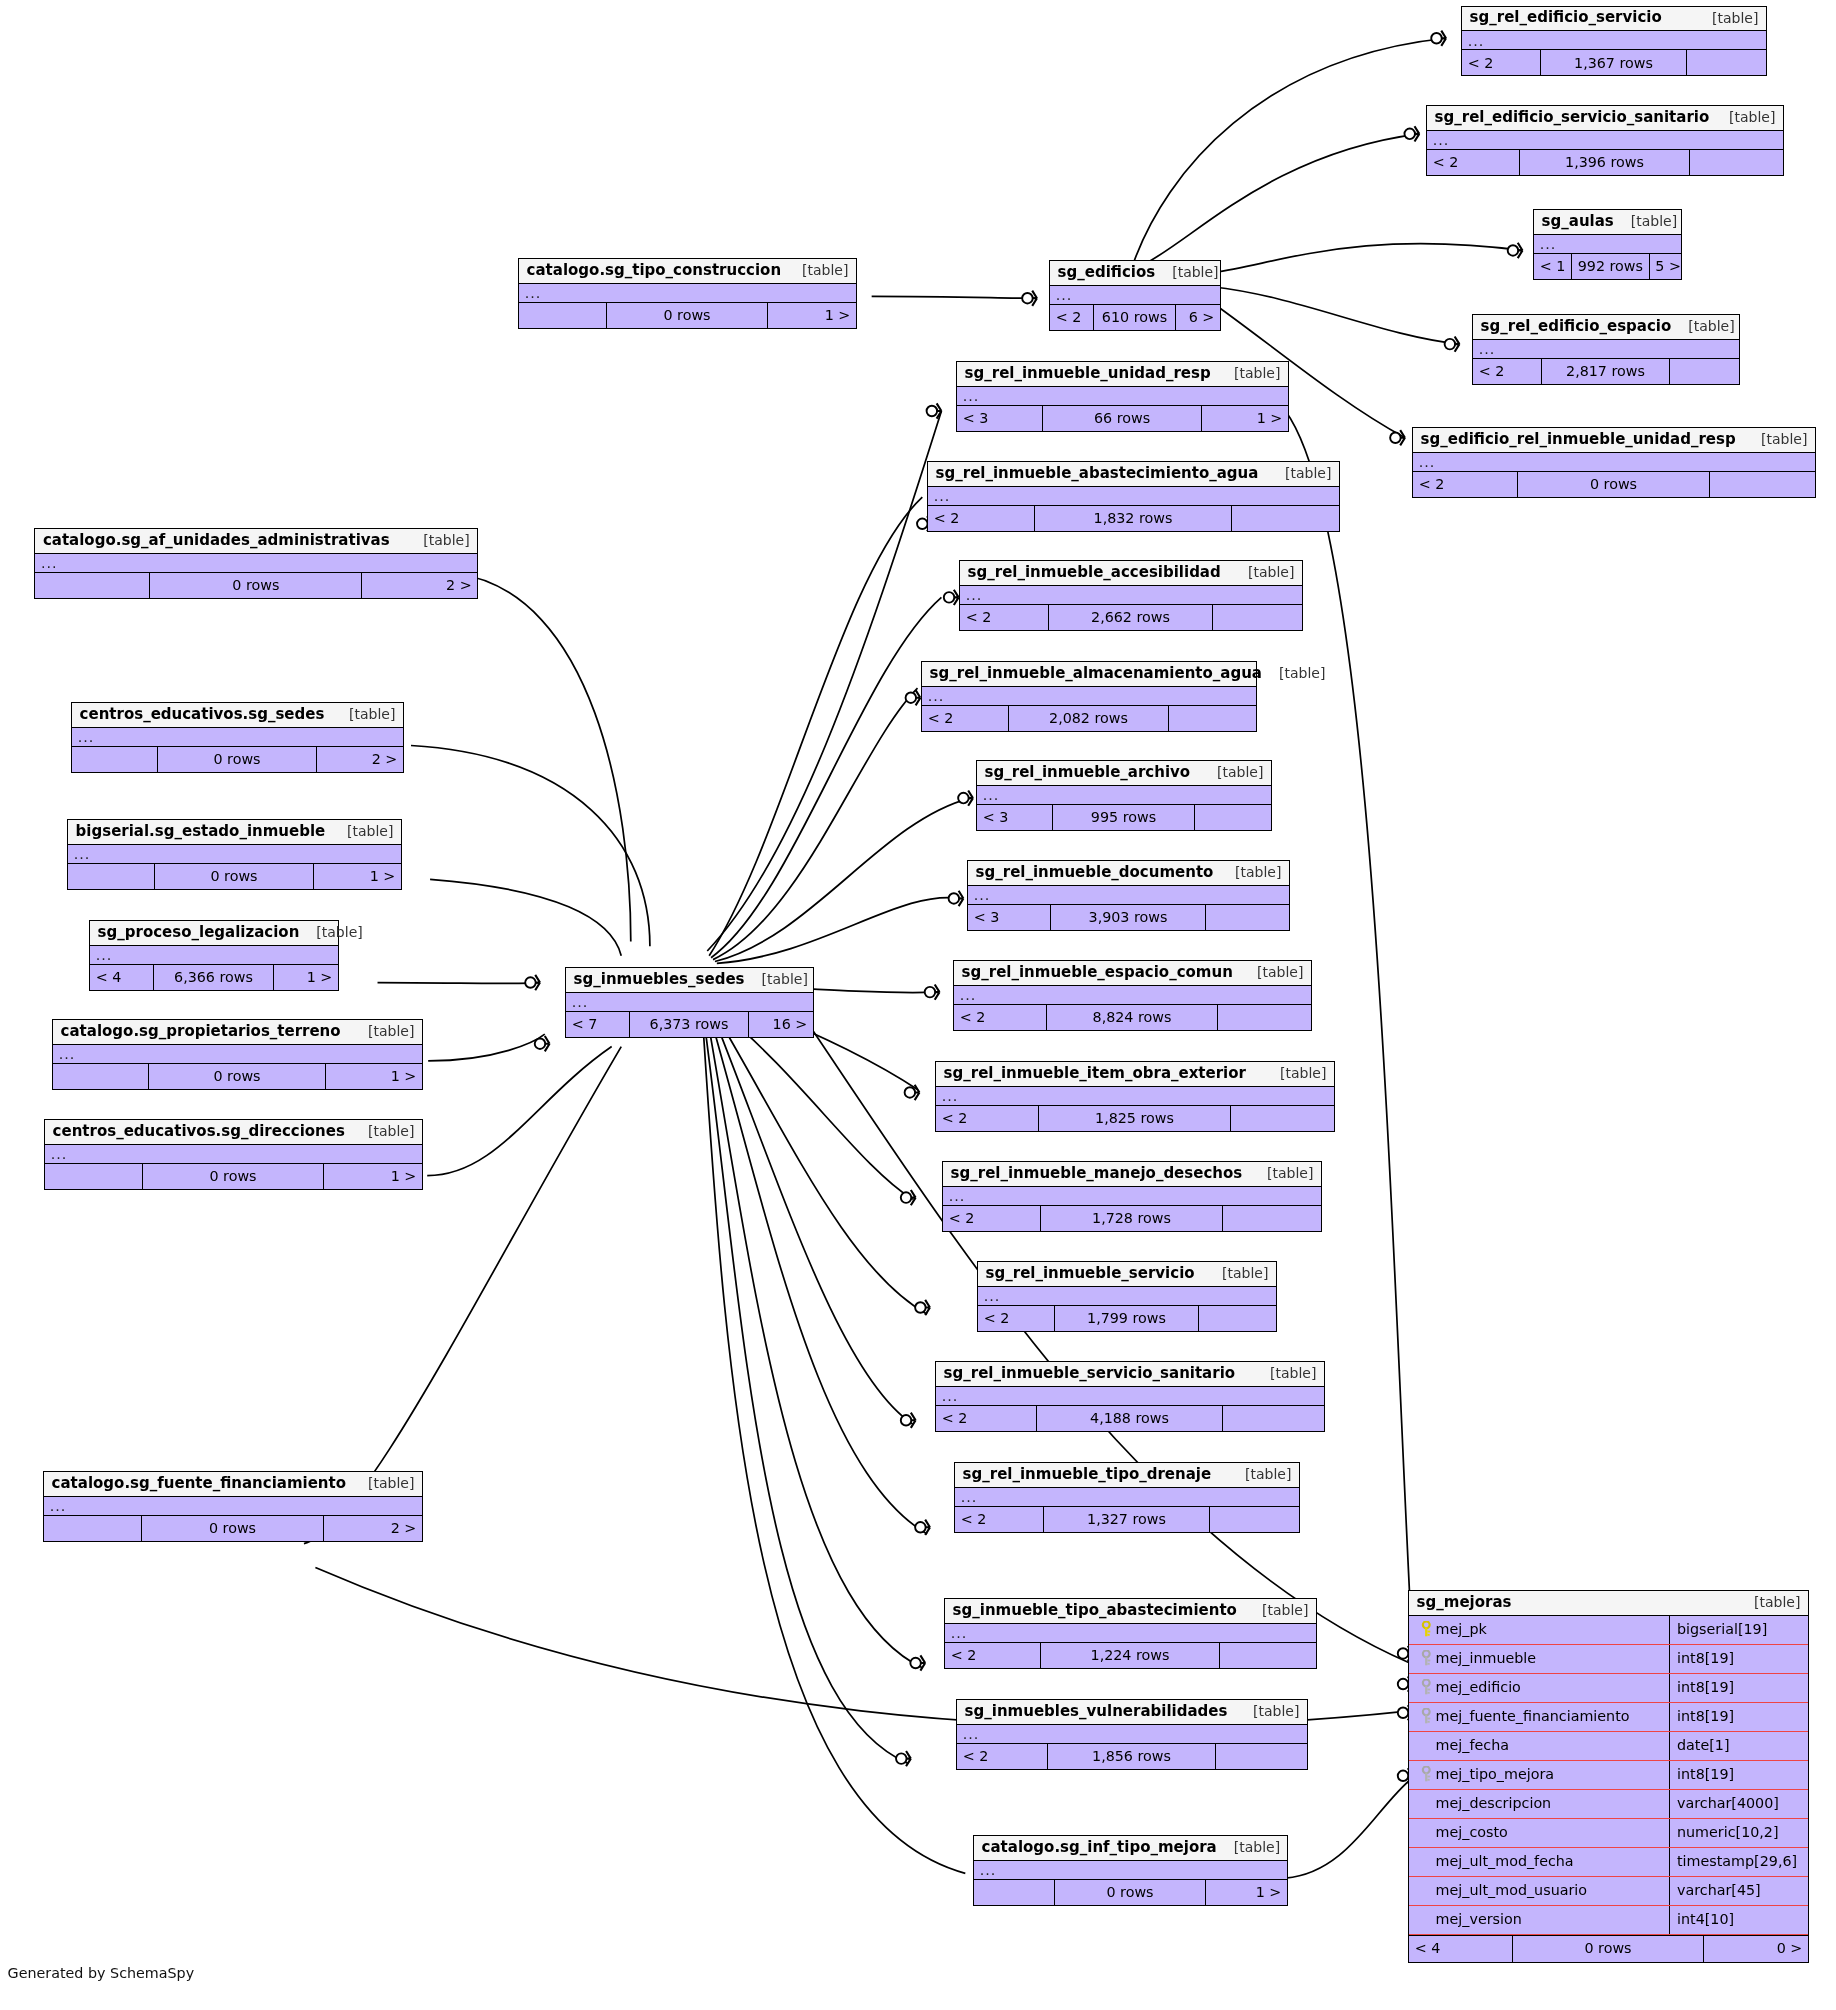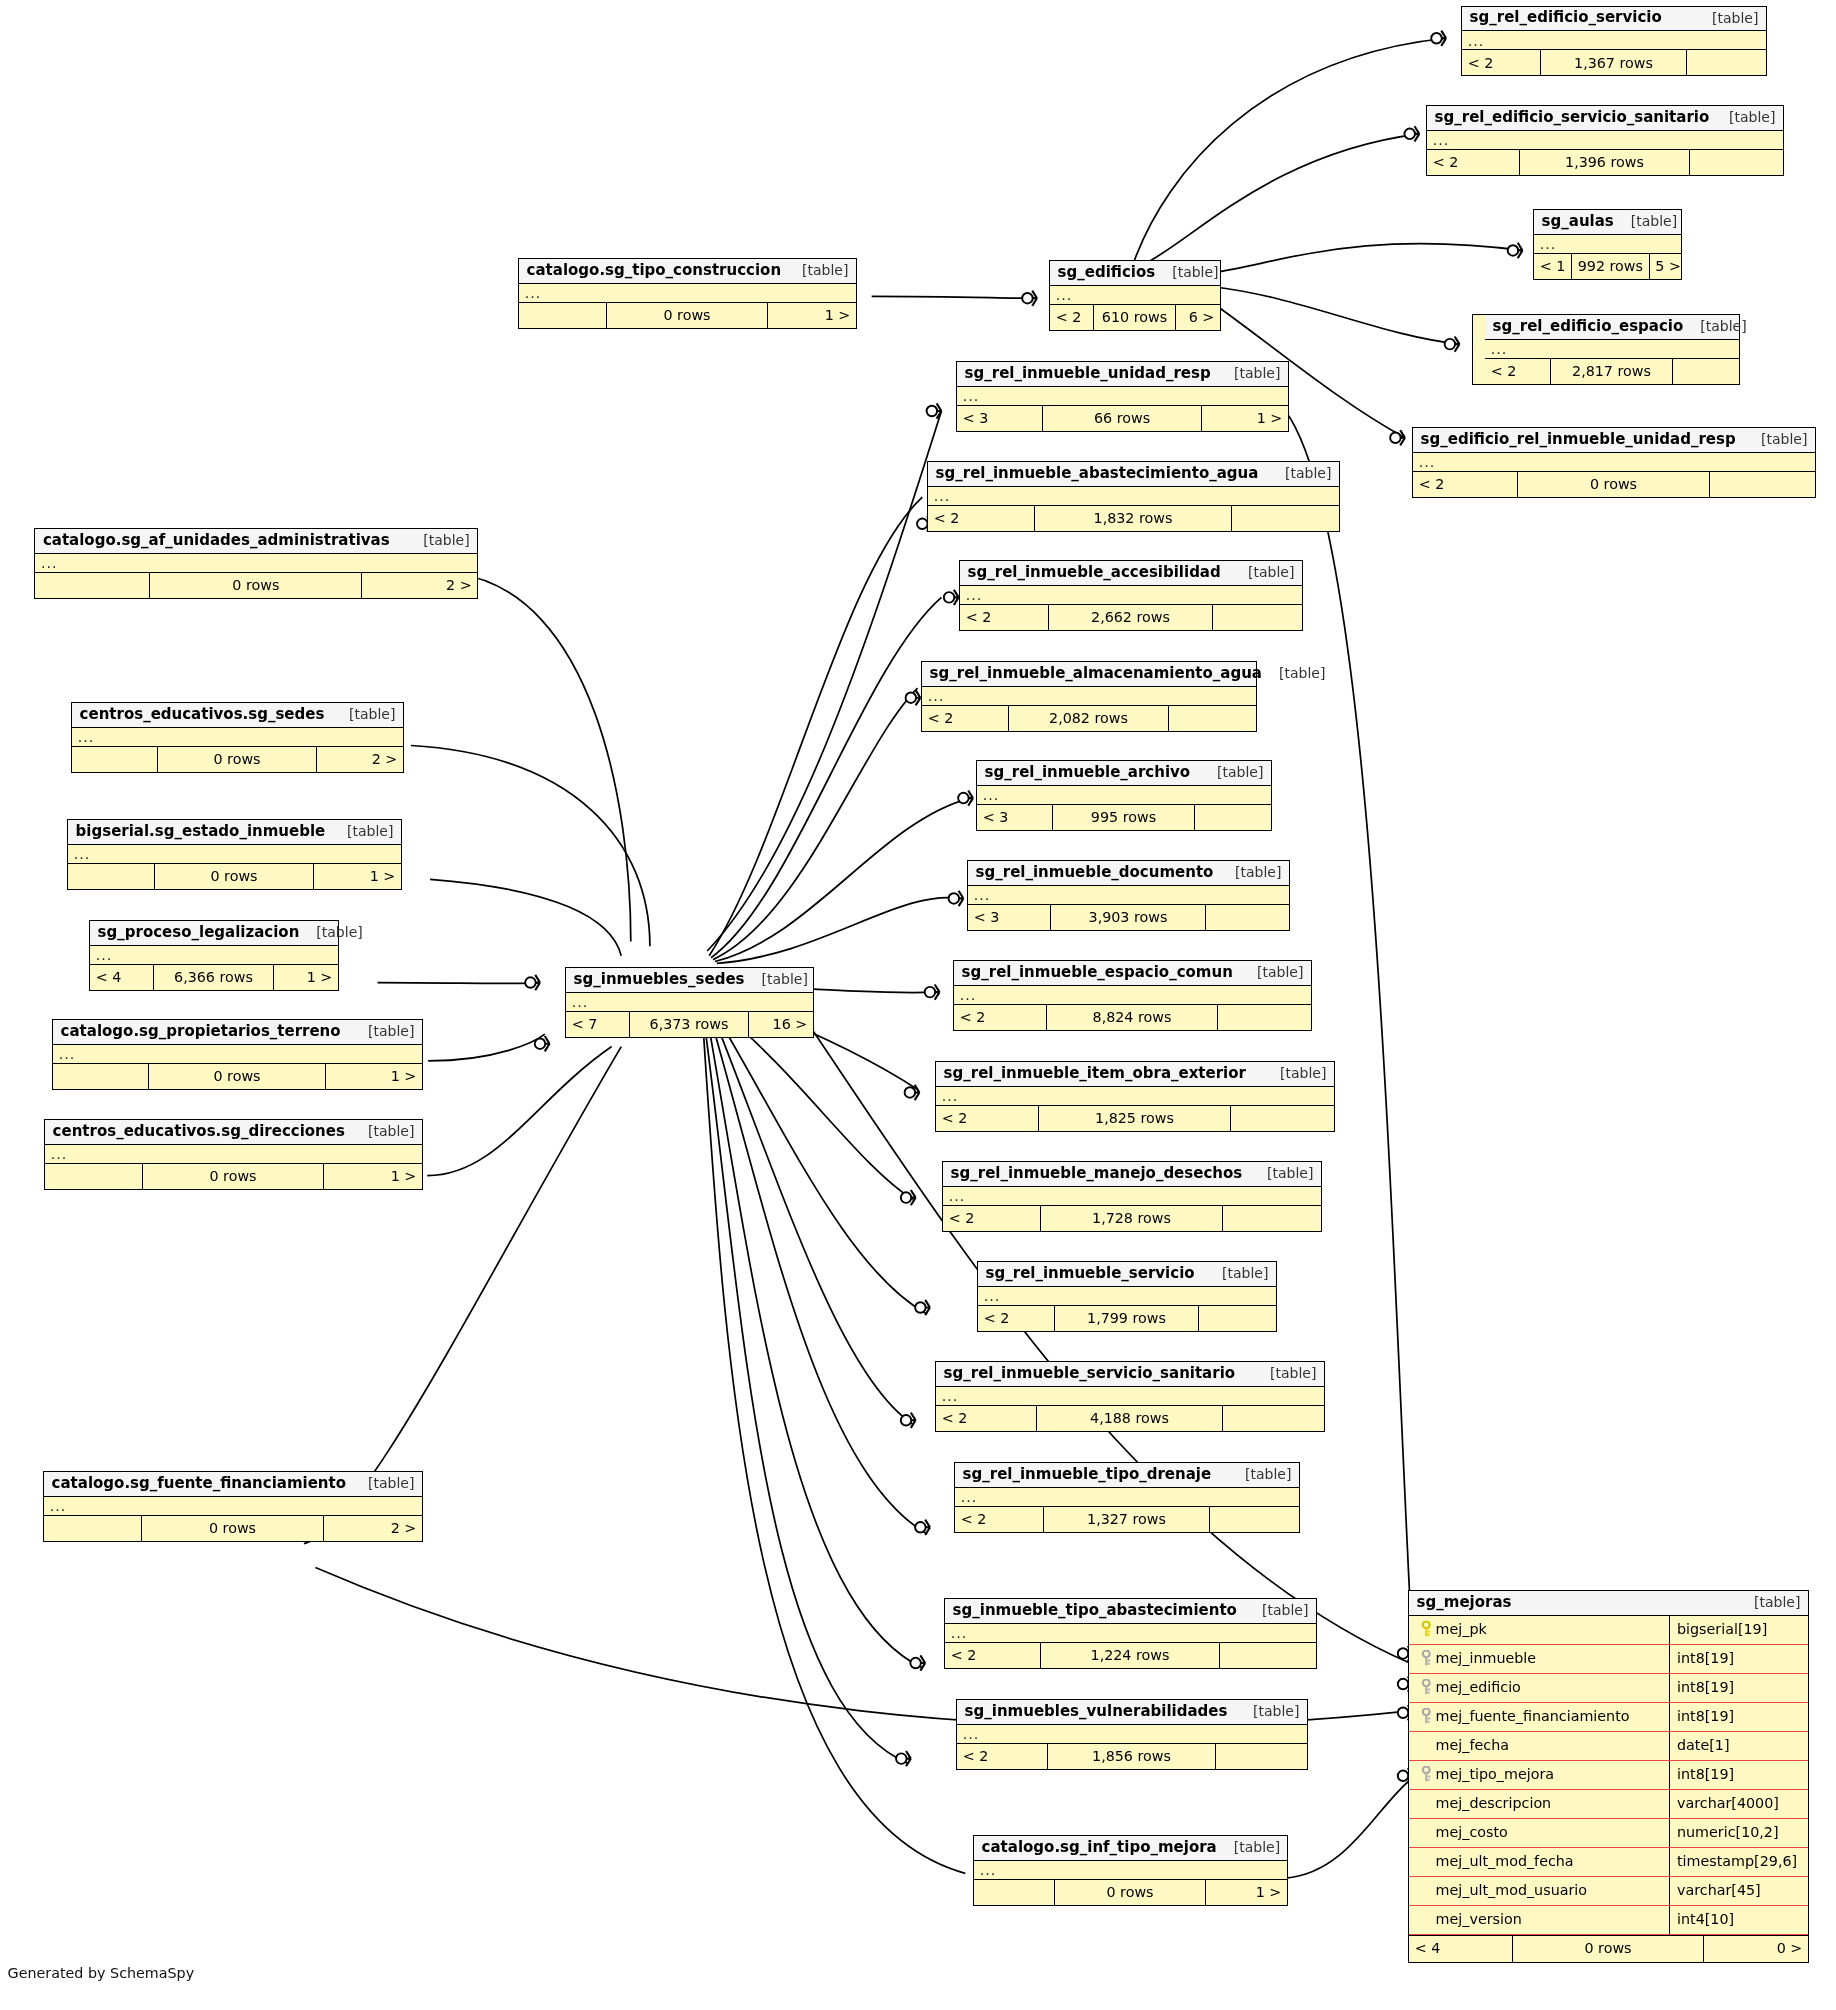--- a/index.html
+++ b/index.html
@@ -24,21 +24,21 @@
     position: absolute;
     left: 0; top: 0;
     width: 1836px;
     height: 2010px;
     pointer-events: none;
   }
   .tbl {
     position: absolute;
     box-sizing: border-box;
     border: 1.9px solid #000000;
-    background: #fef9c3;
+    background: #c4b5fd;
     font-size: 14.3px;
     line-height: 1;
   }
   .tbl .hdr {
     display: flex;
     align-items: center;
     justify-content: space-between;
     background: #f5f5f5;
     border-bottom: 1.9px solid #000000;
     padding: 3.8px 7.6px 4.8px 7.6px;
@@ -244,21 +244,21 @@
       <span class="ttype">[table]</span>
     </div>
     <div class="ellipsis">...</div>
     <div class="footer">
       <span class="cell c-left">&lt; 1</span>
       <span class="cell c-mid">992 rows</span>
       <span class="cell c-right">5 &gt;</span>
     </div>
   </div>
 
-  <div class="tbl" style="left:1472px; top:314px; width:268px;padding-left:12px;">
+  <div class="tbl" style="left:1472px; top:314px; width:268px;">
     <div class="hdr">
       <span class="tname">sg_rel_edificio_espacio</span>
       <span class="ttype">[table]</span>
     </div>
     <div class="ellipsis">...</div>
     <div class="footer">
       <span class="cell c-left">&lt; 2</span>
       <span class="cell c-mid">2,817 rows</span>
       <span class="cell c-right"></span>
     </div>

